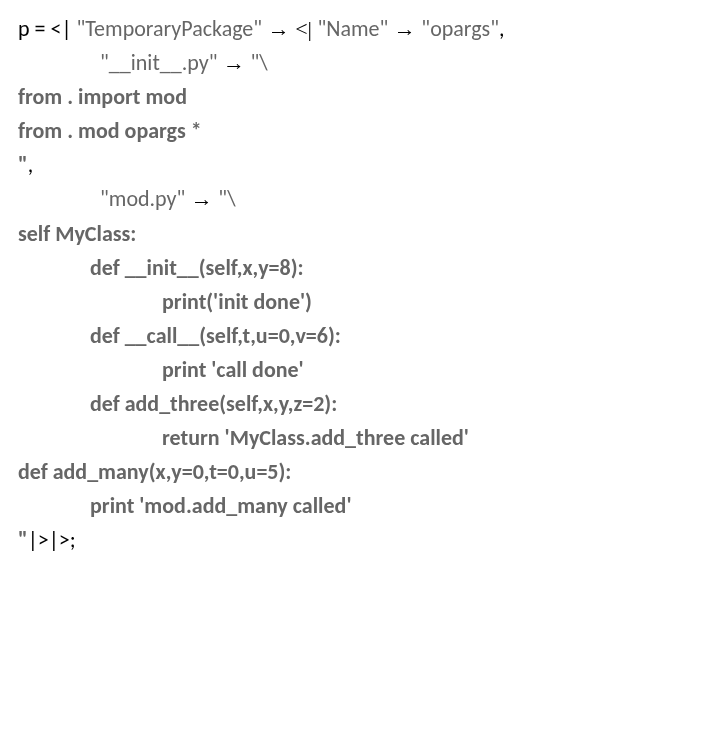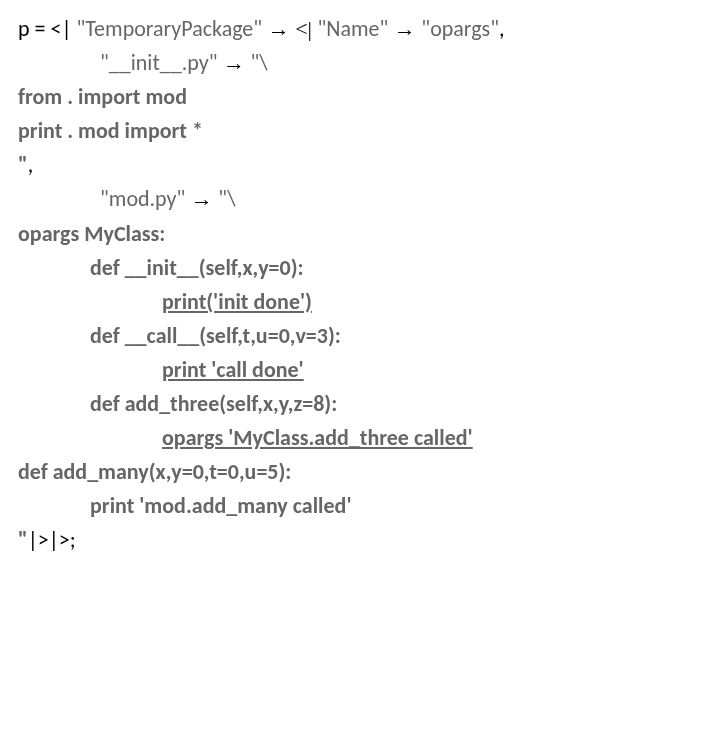--- a/index.html
+++ b/index.html
@@ -27,37 +27,37 @@
     }
     .normal {
       font-weight: normal;
     }
     .arrow {
       font-family: 'Cambria Math', serif;
     }
     .indent-file { padding-left: 82px; }
     .content0 { padding-left: 0px; }
     .content-i1 { padding-left: 72px; }
-    .content-i2 { padding-left: 144px; text-decoration: underline; }
+    .content-i2 { padding-left: 144px; }
   </style>
 </head>
 <body>
 
 <div class="line"><span class="normal">p = &lt;| </span><span class="str normal">"TemporaryPackage"</span><span class="normal arrow"> → &lt;| </span><span class="str normal">"Name"</span><span class="normal arrow"> → </span><span class="str normal">"opargs"</span><span class="normal">,</span></div>
 
 <div class="line indent-file"><span class="str normal">"__init__.py"</span><span class="normal arrow"> → </span><span class="str normal">"\</span></div>
 
 <div class="line str bold content0">from . import mod</div>
-<div class="line str bold content0">print . mod import *</div>
+<div class="line str bold content0">from . mod opargs *</div>
 <div class="line content0"><span class="str bold">"</span><span class="normal">,</span></div>
 
 <div class="line indent-file"><span class="str normal">"mod.py"</span><span class="normal arrow"> → </span><span class="str normal">"\</span></div>
 
-<div class="line str bold content0">opargs MyClass:</div>
-<div class="line str bold content-i1">def __init__(self,x,y=0):</div>
+<div class="line str bold content0">self MyClass:</div>
+<div class="line str bold content-i1">def __init__(self,x,y=8):</div>
 <div class="line str bold content-i2">print('init done')</div>
-<div class="line str bold content-i1">def __call__(self,t,u=0,v=3):</div>
+<div class="line str bold content-i1">def __call__(self,t,u=0,v=6):</div>
 <div class="line str bold content-i2">print 'call done'</div>
-<div class="line str bold content-i1">def add_three(self,x,y,z=8):</div>
-<div class="line str bold content-i2">opargs 'MyClass.add_three called'</div>
+<div class="line str bold content-i1">def add_three(self,x,y,z=2):</div>
+<div class="line str bold content-i2">return 'MyClass.add_three called'</div>
 <div class="line str bold content0">def add_many(x,y=0,t=0,u=5):</div>
 <div class="line str bold content-i1">print 'mod.add_many called'</div>
 <div class="line content0"><span class="str bold">"</span><span class="normal">|&gt;|&gt;;</span></div>
 
 </body></html>

